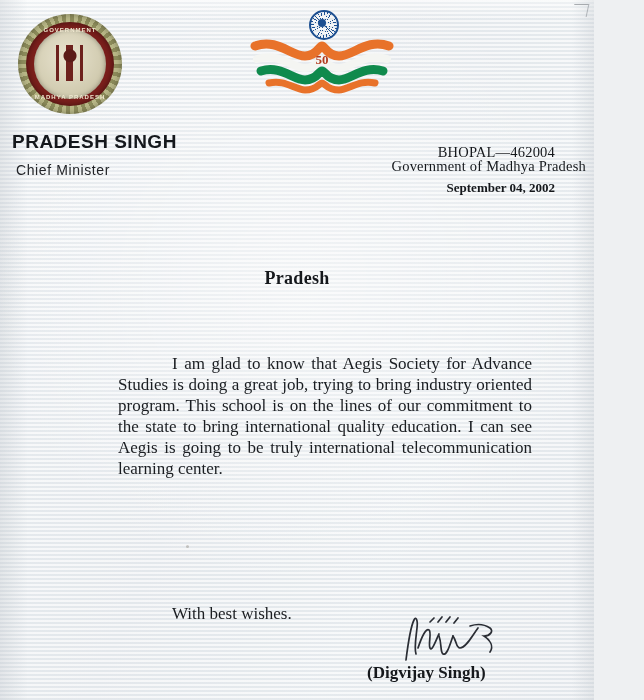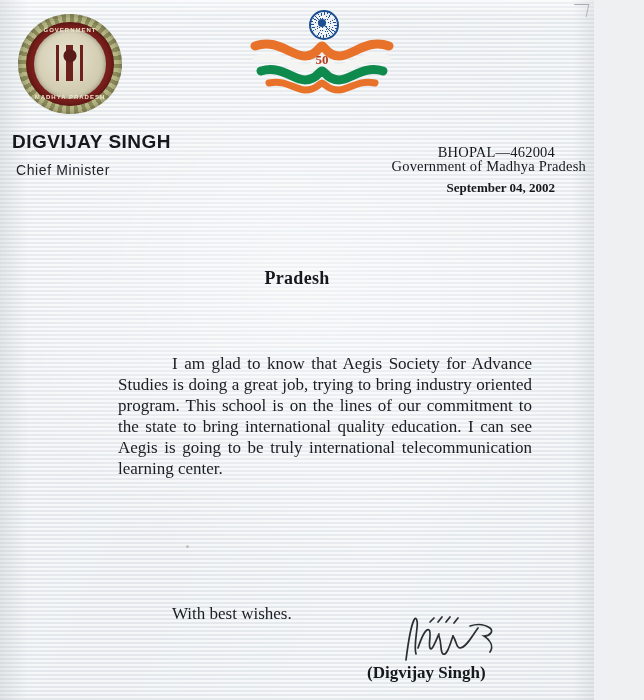--- a/index.html
+++ b/index.html
@@ -281,21 +281,21 @@
       <g fill="none" stroke-linecap="round">
         <path d="M8 16 C 30 8, 44 26, 58 26 C 70 26, 72 16, 75 16 C 78 16, 80 26, 92 26 C 106 26, 120 8, 142 16" stroke="#e8722a" stroke-width="9"></path>
         <path d="M10 29 C 32 22, 45 38, 58 38 C 70 38, 72 29, 75 29 C 78 29, 80 38, 92 38 C 105 38, 118 22, 140 29" stroke="#f4f5f2" stroke-width="8"></path>
         <path d="M14 41 C 34 35, 46 50, 58 50 C 70 50, 72 41, 75 41 C 78 41, 80 50, 92 50 C 104 50, 116 35, 136 41" stroke="#0f8a4d" stroke-width="9"></path>
         <path d="M22 53 C 38 49, 48 60, 58 60 C 70 60, 72 53, 75 53 C 78 53, 80 60, 92 60 C 102 60, 112 49, 128 53" stroke="#e8722a" stroke-width="7"></path>
       </g>
     </svg>
     <div class="fifty">50</div>
   </div>
 
-  <div class="cm-name">DIGVIJAY SINGH</div>
+  <div class="cm-name">PRADESH SINGH</div>
   <div class="cm-title">Chief Minister</div>
   <div class="gov-line">Government of Madhya Pradesh</div>
   <div class="city-line">BHOPAL—462004</div>
   <div class="date-line">September 04, 2002</div>
 
   <div class="message-heading">Pradesh</div>
   <div class="body-text">I am glad to know that Aegis Society for Advance Studies is doing a great job, trying to bring industry oriented program. This school is on the lines of our commitment to the state to bring international quality education. I can see Aegis is going to be truly international telecommunication learning center.</div>
   <div class="closing">With best wishes.</div>
 
   <svg class="signature" viewBox="0 0 120 50">

